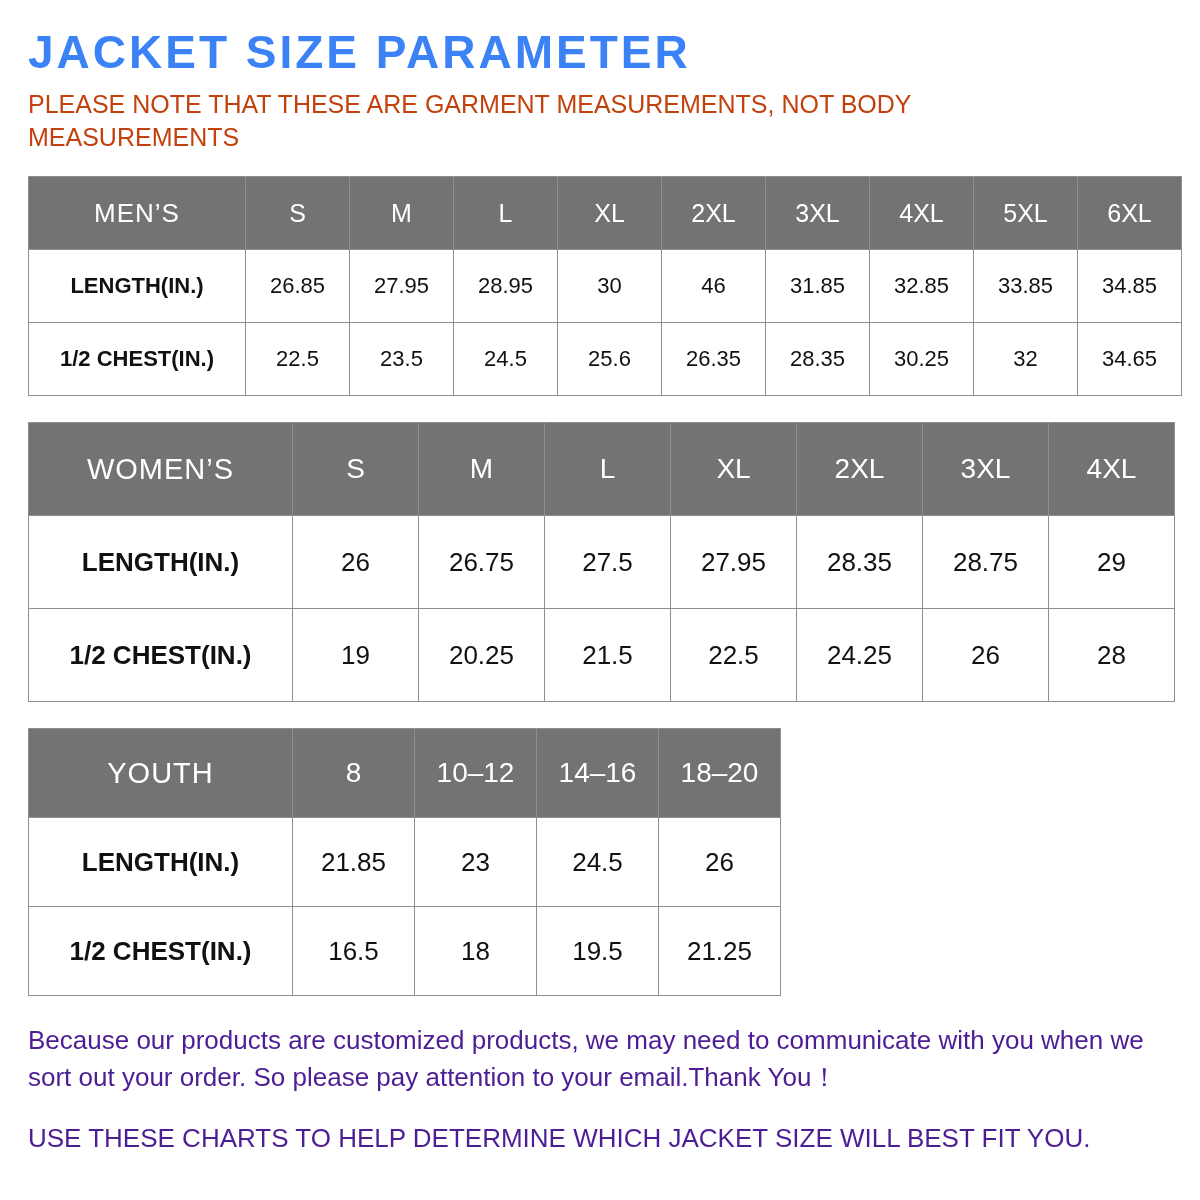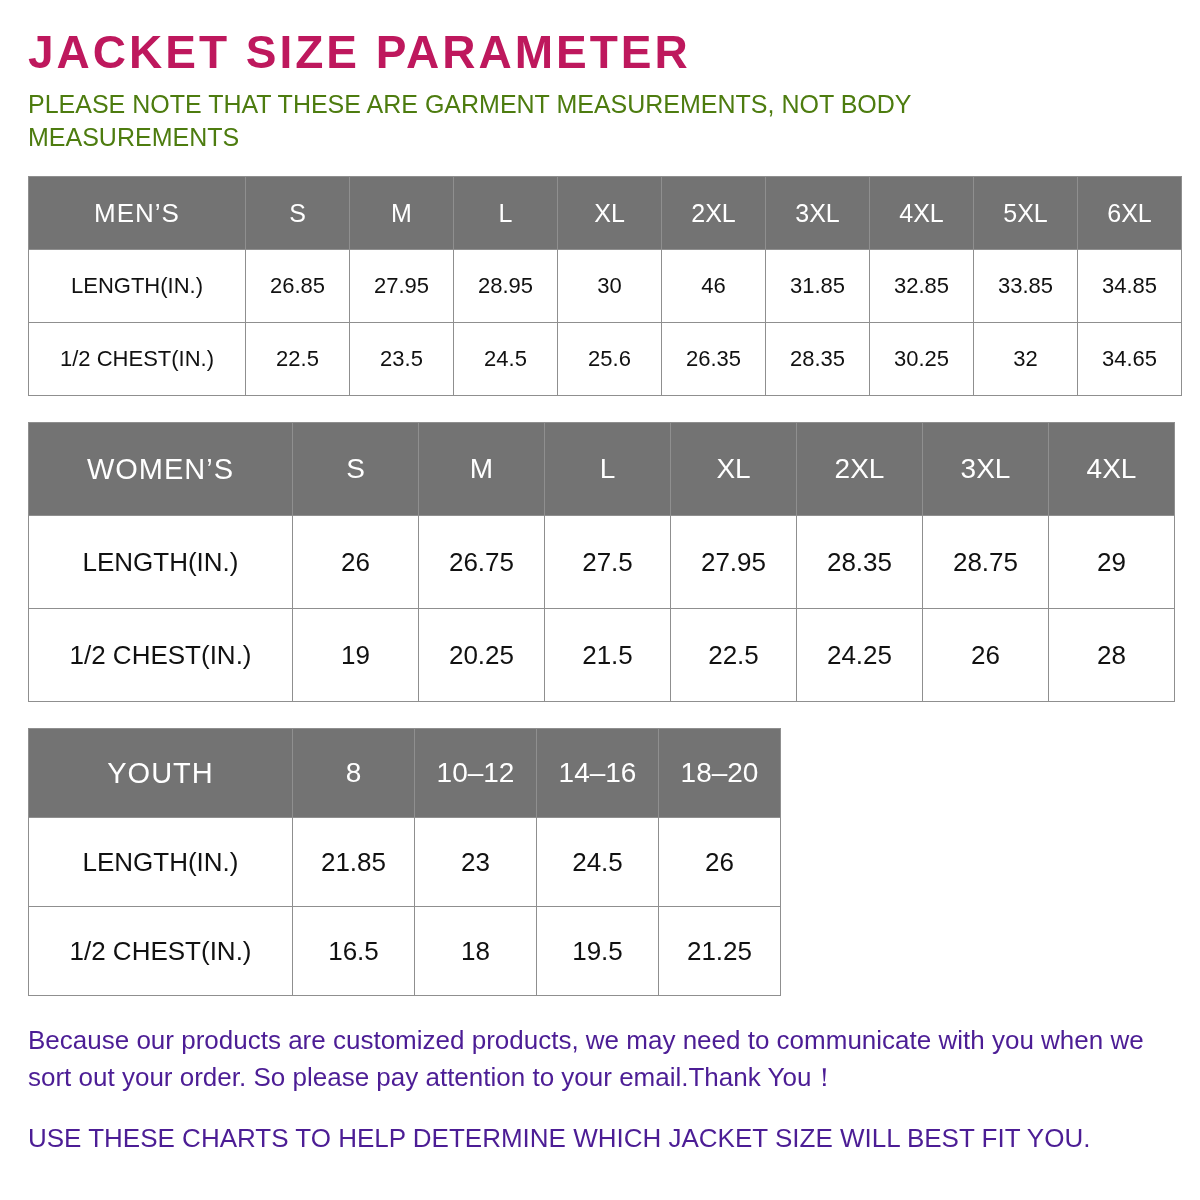--- a/index.html
+++ b/index.html
@@ -17,26 +17,26 @@
   .page {
     box-sizing: border-box;
     width: 1200px;
     height: 1200px;
     padding: 28px 28px 10px 28px;
   }
   .title {
     font-size: 46px;
     font-weight: bold;
     letter-spacing: 3px;
-    color: #be185d;
+    color: #3b82f6;
     margin: 0 0 12px 0;
     line-height: 1.05;
   }
   .note {
-    color: #4d7c0f;
+    color: #c2410c;
     font-size: 25px;
     line-height: 1.32;
     margin: 0 0 22px 0;
     max-width: 980px;
   }
   table.size-table {
     border-collapse: collapse;
     table-layout: fixed;
     margin-bottom: 26px;
   }
@@ -57,20 +57,21 @@
   tr.head td.cat {
     font-size: 26px;
     letter-spacing: 1px;
   }
   tr.head td.sz {
     font-size: 25px;
   }
   td.rowlabel {
     font-size: 24px;
     text-align: center;
+    font-weight: bold;
   }
   
   .t-men { width: 1144px; }
   .t-men tr { height: 73px; }
   .t-men td.cat   { width: 216px; }
   .t-men td.sz    { width: 103px; }
   .t-men td.rowlabel { width: 216px; }
   .t-men td.val   { width: 103px; }
 
   

